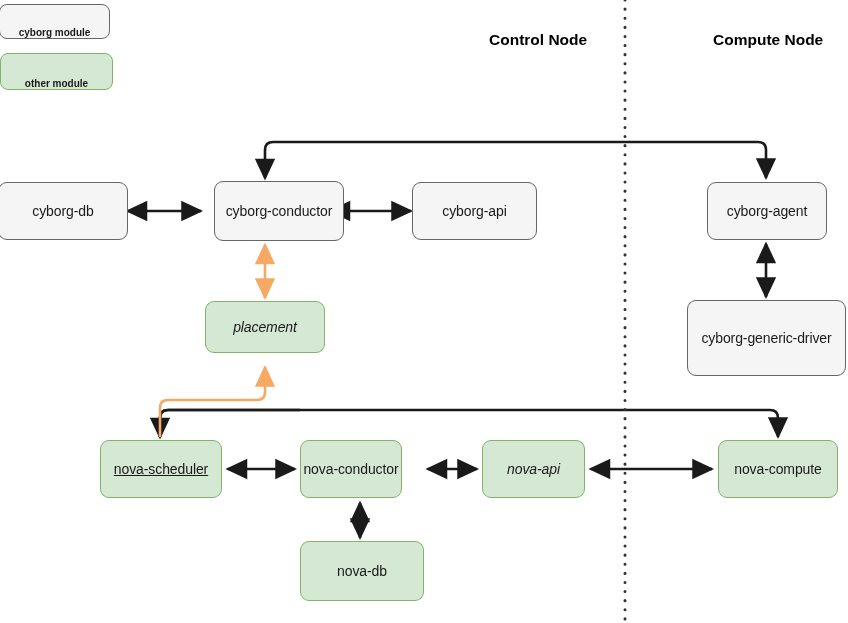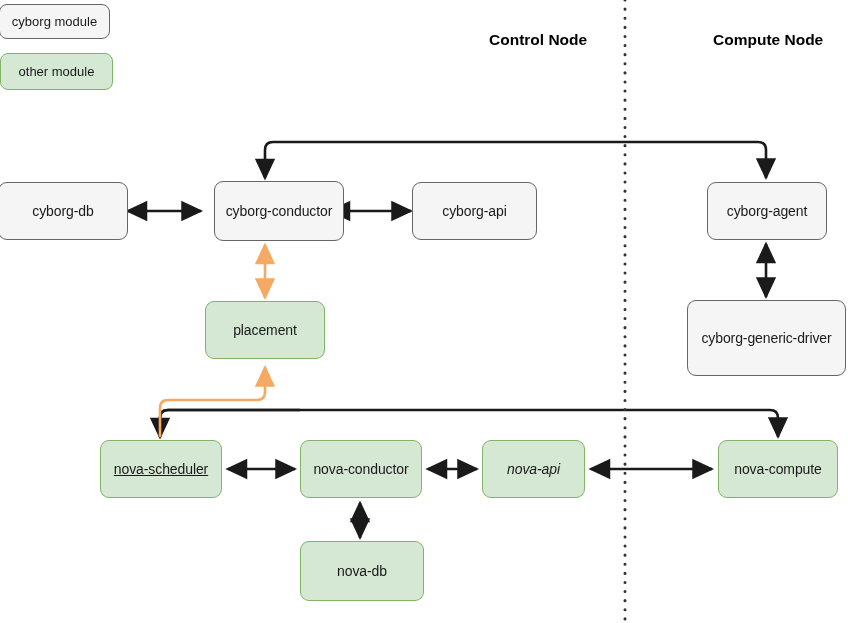--- a/index.html
+++ b/index.html
@@ -38,27 +38,28 @@
     border: 1.2px solid #666666;
   }
   .node.other {
     background: #d5e8d4;
     border: 1.2px solid #82b366;
   }
   .legend-box {
     position: absolute;
     box-sizing: border-box;
     display: flex;
-    align-items: center;
+    align-items: flex-end;
     justify-content: center;
     border-radius: 8px;
-    font-size: 13px;
+    font-size: 10px;
     color: #1a1a1a;
     white-space: nowrap;
     z-index: 3;
+    font-weight: bold;
   }
   .legend-box.cyborg {
     background: #f5f5f5;
     border: 1.2px solid #666666;
   }
   .legend-box.other {
     background: #d5e8d4;
     border: 1.2px solid #82b366;
   }
   .zone-label {
@@ -162,33 +163,33 @@
   </div>
 
   <div class="node cyborg" style="left:412px; top:182px; width:125px; height:58px;">
     <span>cyborg-api</span>
   </div>
 
   <div class="node cyborg" style="left:707px; top:182px; width:120px; height:58px;">
     <span>cyborg-agent</span>
   </div>
 
-  <div class="node other" style="left:205px; top:301px; width:120px; height:58px;">
+  <div class="node other" style="left:205px; top:301px; width:120px; height:52px;font-style:italic;">
     <span>placement</span>
   </div>
 
   <div class="node cyborg" style="left:687px; top:300px; width:159px; height:76px;">
     <span>cyborg-generic-driver</span>
   </div>
 
   <div class="node other" style="left:100px; top:440px; width:122px; height:58px;text-decoration:underline;">
     <span>nova-scheduler</span>
   </div>
 
-  <div class="node other" style="left:300px; top:440px; width:122px; height:58px;">
+  <div class="node other" style="left:300px; top:440px; width:102px; height:58px;">
     <span>nova-conductor</span>
   </div>
 
   <div class="node other" style="left:482px; top:440px; width:103px; height:58px;font-style:italic;">
     <span>nova-api</span>
   </div>
 
   <div class="node other" style="left:718px; top:440px; width:120px; height:58px;">
     <span>nova-compute</span>
   </div>

